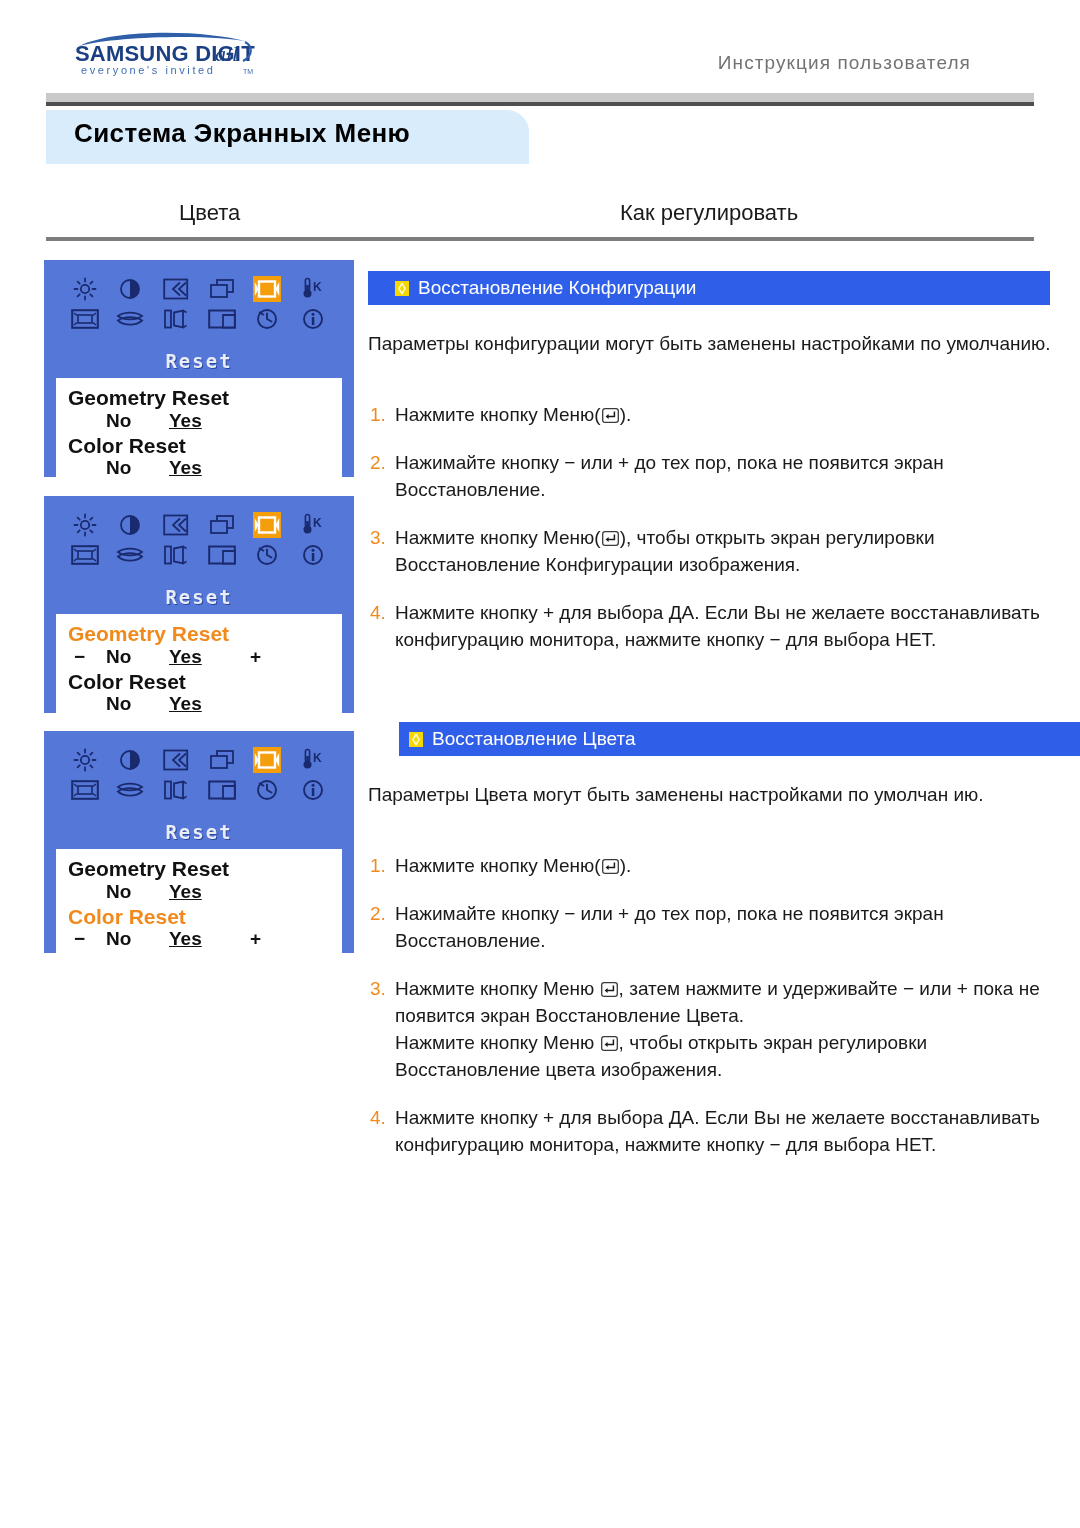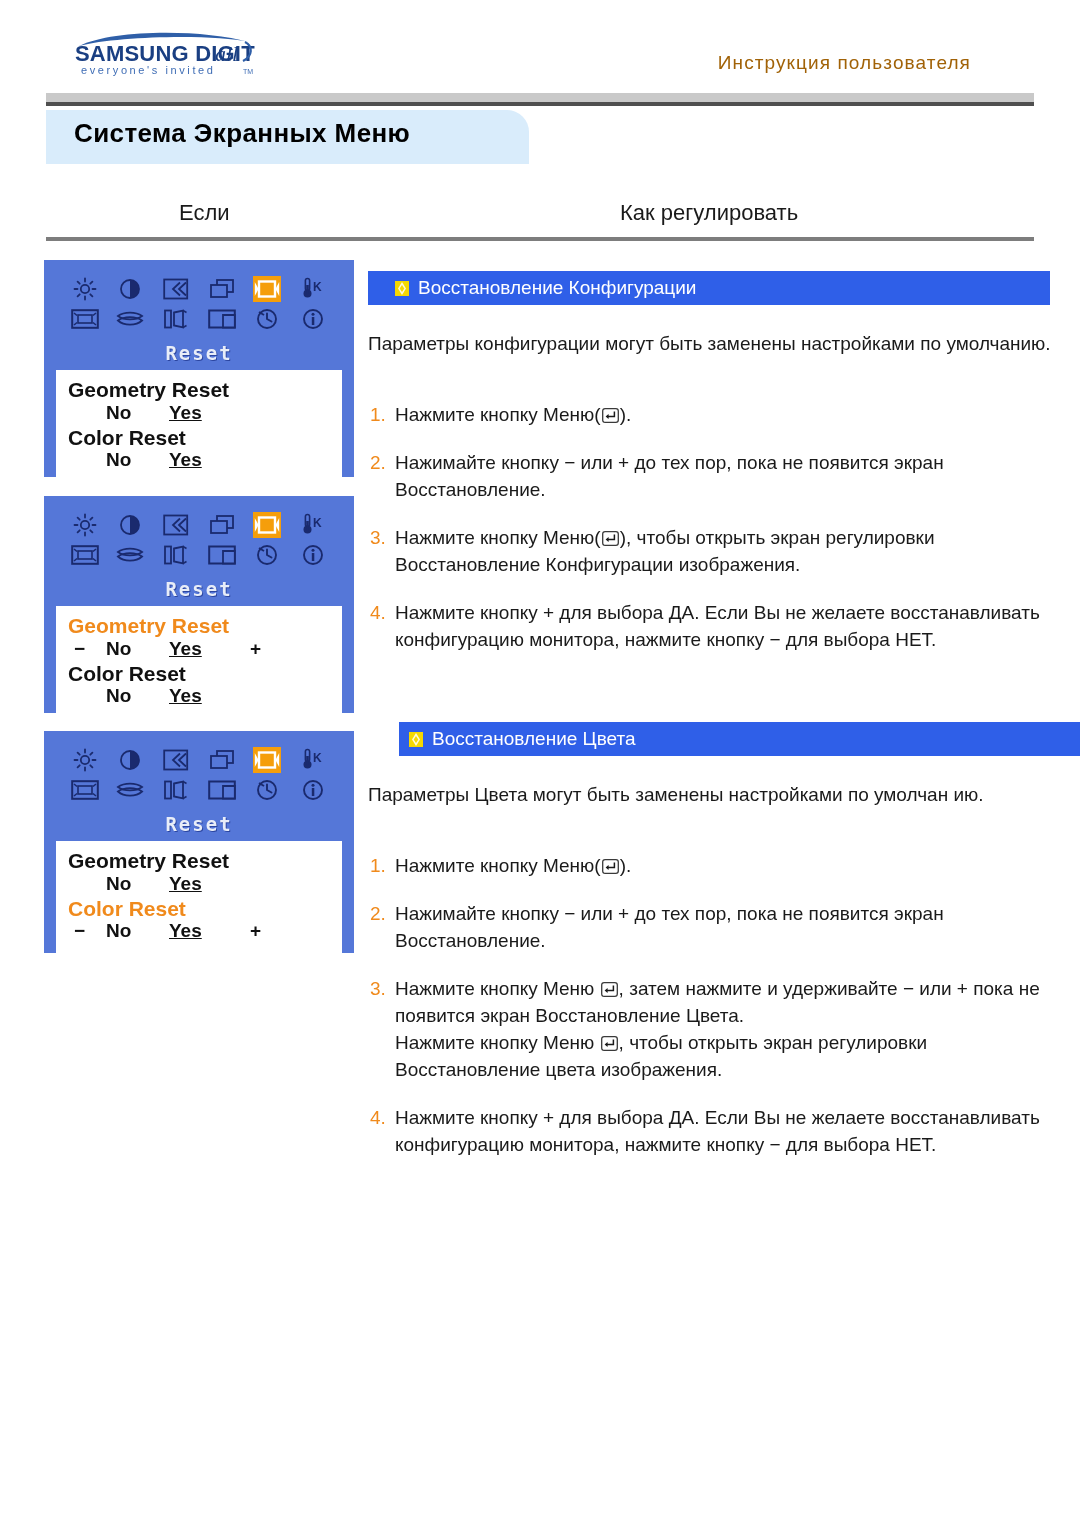--- a/index.html
+++ b/index.html
@@ -28,21 +28,21 @@
     top: 30px;
     width: 190px;
     height: 48px;
   }
   .logo svg { display: block; }
   .manual-title {
     position: absolute;
     right: 33px;
     top: 52px;
     font-size: 19px;
-    color: #a16207;
+    color: #737373;
     letter-spacing: 1.1px;
     white-space: nowrap;
   }
 
   .grey-band {
     position: absolute;
     left: 46px;
     top: 93px;
     width: 988px;
     height: 9px;
@@ -133,21 +133,21 @@
   }
 
   .osd-title {
     text-align: center;
     font-family: "DejaVu Sans Mono", monospace;
     font-size: 19px;
     font-weight: bold;
     letter-spacing: 2px;
     color: #e8edf8;
     text-shadow: 1px 1px 0 #2c46a0;
-    margin: 8px 0 6px 0;
+    margin: 16px 0 6px 0;
   }
 
   .osd-panel {
     background: #ffffff;
     padding: 8px 12px 10px 12px;
     box-sizing: border-box;
   }
   .osd-row-label {
     font-size: 21px;
     font-weight: bold;
@@ -256,21 +256,21 @@
 
   <div class="manual-title">Инструкция  пользователя</div>
 </div>
 
 <div class="grey-band"></div>
 <div class="dark-rule"></div>
 
 <div class="title-tab"></div>
 <div class="title-tab-text">Система  Экранных  Меню</div>
 
-<div class="col-head menu">Если</div>
+<div class="col-head menu">Цвета</div>
 <div class="col-head adjust">Как регулировать</div>
 <div class="head-rule"></div>
 
 <div id="osd-container">
     <div class="osd osd-1">
       <div class="icon-grid">
         <div class="osd-icon">
           <svg width="24" height="24" viewBox="0 0 24 24">
             <circle cx="12" cy="12" r="4.2" fill="none" stroke="#1a2a6e" stroke-width="1.8"></circle>
             <g stroke="#1a2a6e" stroke-width="1.8" stroke-linecap="round">

